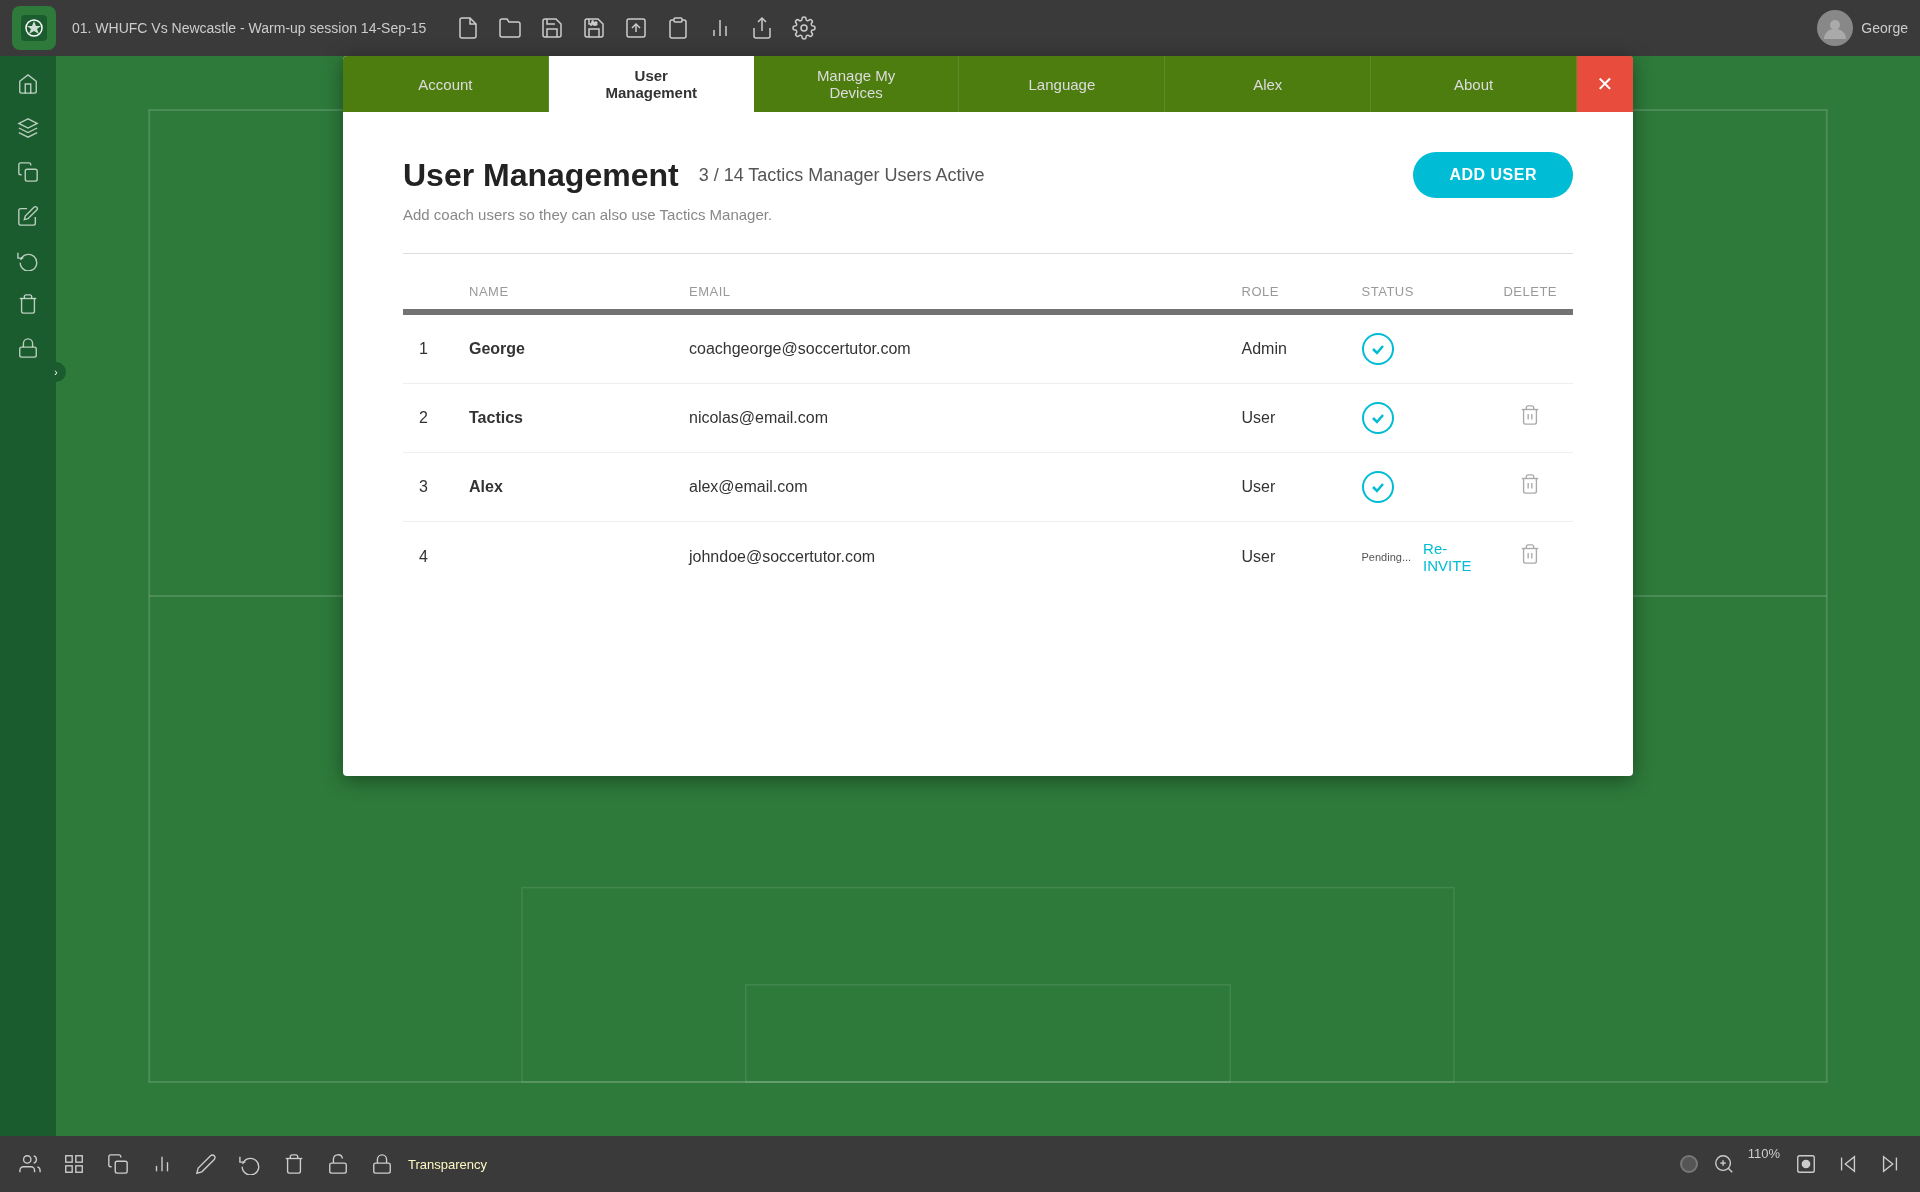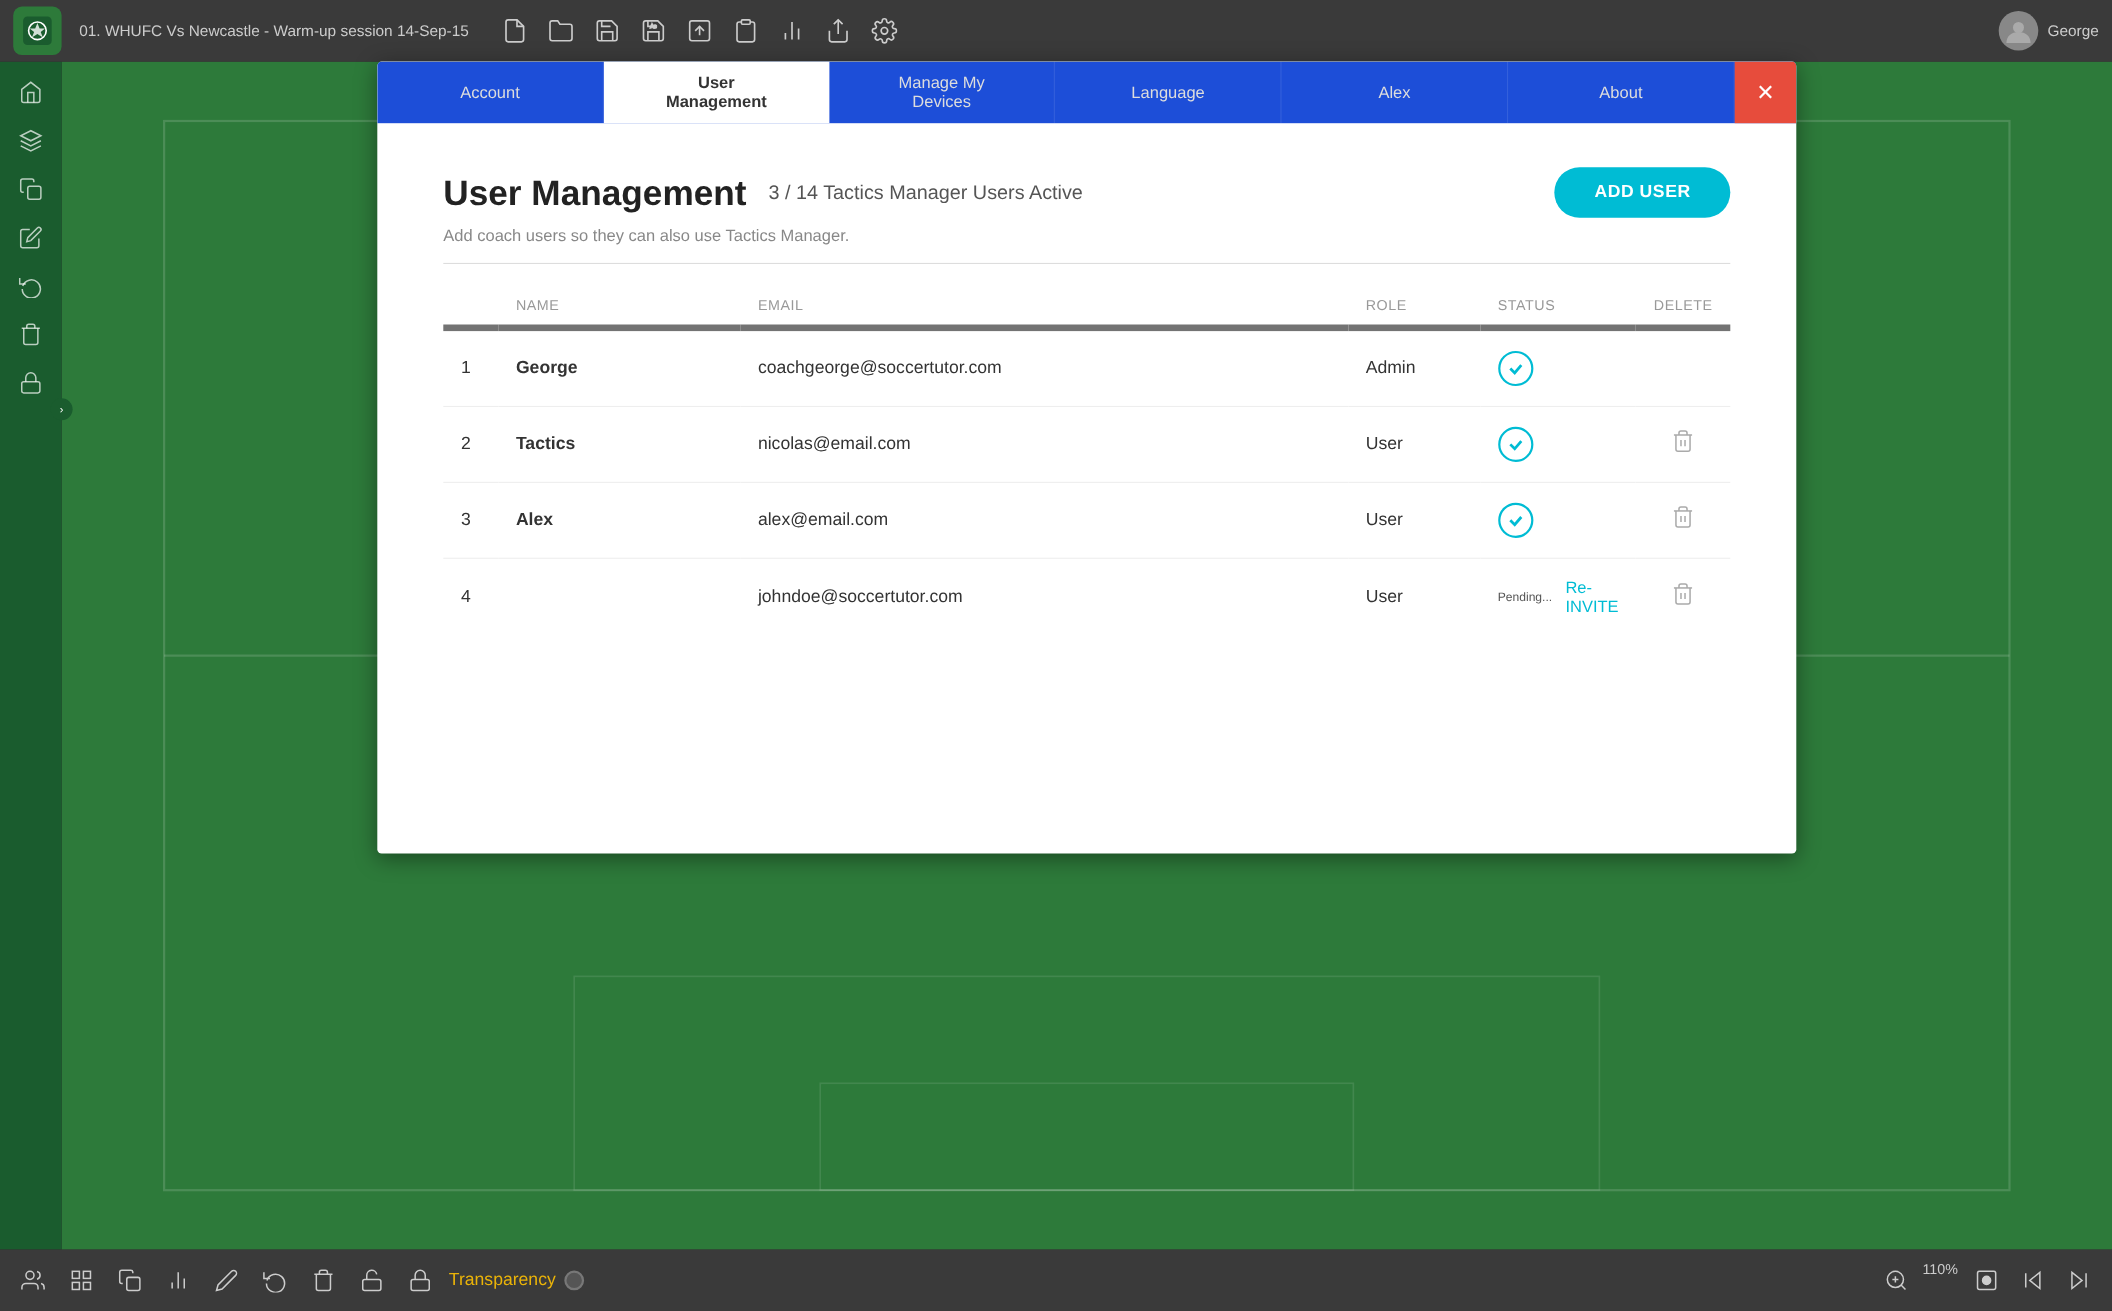--- a/index.html
+++ b/index.html
@@ -143,24 +143,24 @@
       align-items: center;
       justify-content: center;
       color: #ccc;
       font-size: 20px;
       cursor: pointer;
     }
     .transparency-area {
       display: flex;
       align-items: center;
       gap: 8px;
-      color: #eab308;
-      font-size: 16px;
+      color: #fef9c3;
+      font-size: 13px;
       flex: 1;
-      justify-content: flex-start;
+      justify-content: space-between;
     }
     .zoom-area {
       display: flex;
       align-items: flex-start;
       gap: 6px;
       color: #ccc;
       font-size: 13px;
     }
     .nav-icons {
       display: flex;
@@ -200,21 +200,21 @@
       border-radius: 4px;
       overflow: hidden;
       position: relative;
       box-shadow: 0 4px 20px rgba(0,0,0,0.4);
       margin-top: 0;
     }
 
     
     .tab-bar {
       display: flex;
-      background: #1d4ed8;
+      background: #4d7c0f;
       height: 56px;
       align-items: stretch;
     }
     .tab {
       padding: 0 40px;
       display: flex;
       align-items: center;
       justify-content: center;
       color: #ddd;
       font-size: 15px;
@@ -276,21 +276,21 @@
       padding: 14px 36px;
       font-size: 16px;
       font-weight: bold;
       cursor: pointer;
       letter-spacing: 0.5px;
     }
 
     .subtitle {
       color: #888;
       font-size: 15px;
-      margin-bottom: 16px;
+      margin-bottom: 30px;
     }
 
     
     .divider {
       border: none;
       border-top: 1px solid #ddd;
       margin-bottom: 20px;
     }
 
     

